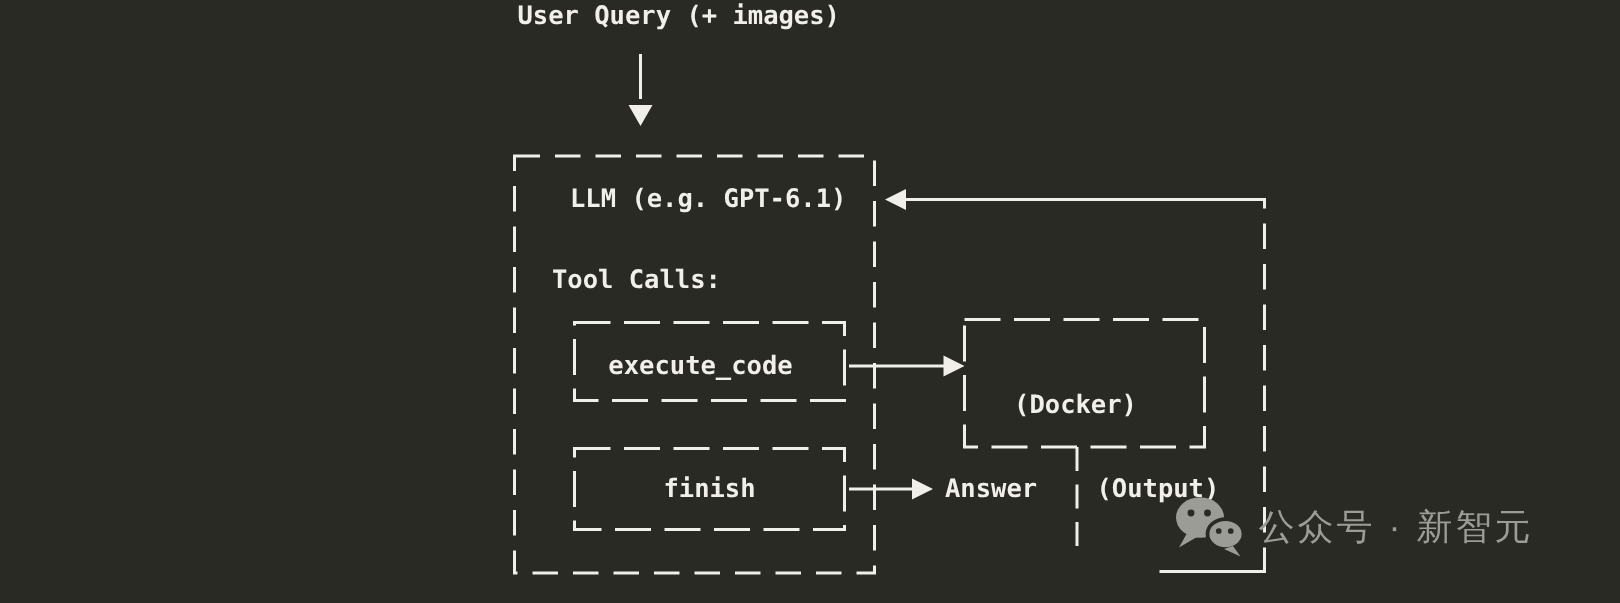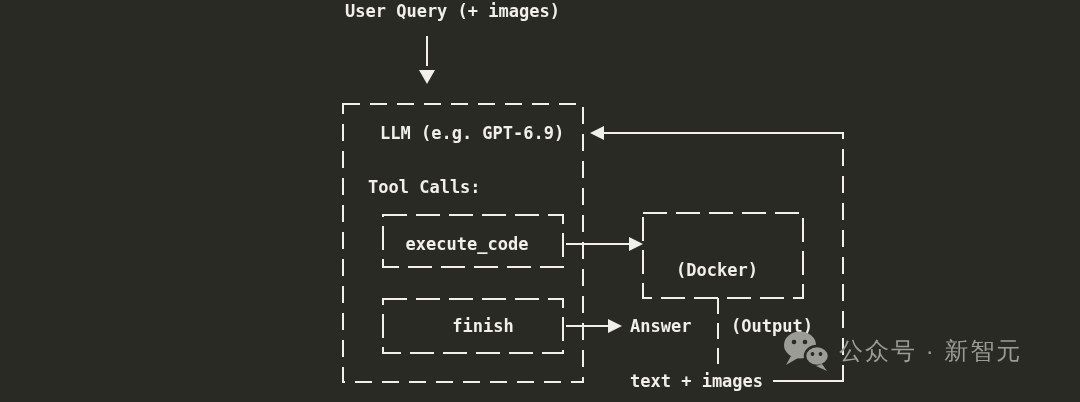--- a/index.html
+++ b/index.html
@@ -68,36 +68,35 @@
     <g>
       <line x1="773" y1="381" x2="844" y2="381"></line>
       <line x1="843" y1="382" x2="843" y2="133" stroke-dasharray="17 10"></line>
       <line x1="844" y1="133" x2="600" y2="133"></line>
       <polygon points="590,133 604,126 604,140" fill="#f0efe9" stroke="none"></polygon>
     </g>
   </svg>
 
   <div class="t" style="left:345px;top:0;">User Query (+ images)</div>
 
-  <div class="t" style="left:380px;top:122px;">LLM (e.g. GPT-6.9)</div>
+  <div class="t" style="left:380px;top:122px;">LLM (e.g. GPT-6.1)</div>
 
   <div class="t" style="left:368px;top:176px;">Tool Calls:</div>
 
   <div class="t tc" style="left:383px;top:233px;width:168px;">execute_code</div>
 
-  <div class="t tc" style="left:393px;top:315px;width:180px;">finish</div>
+  <div class="t tc" style="left:383px;top:315px;width:180px;">finish</div>
 
 
   <div class="t tc" style="left:643px;top:259px;width:148px;">(Docker)</div>
 
   <div class="t" style="left:630px;top:315px;">Answer</div>
 
   <div class="t" style="left:731px;top:315px;">(Output)</div>
 
-  <div class="t" style="left:630px;top:370px;">text + images</div>
 
   <div id="watermark">
     <svg width="50" height="42" viewBox="0 0 50 42">
 
       <ellipse cx="18" cy="15" rx="16" ry="13.5" fill="#9c9c97"></ellipse>
       <polygon points="9,26 4,35 16,28" fill="#9c9c97"></polygon>
       <circle cx="12" cy="12" r="2.3" fill="#2a2a24"></circle>
       <circle cx="23" cy="12" r="2.3" fill="#2a2a24"></circle>
 
       <ellipse cx="35" cy="26" rx="12" ry="10" fill="#9c9c97" stroke="#2a2a24" stroke-width="2.5"></ellipse>

